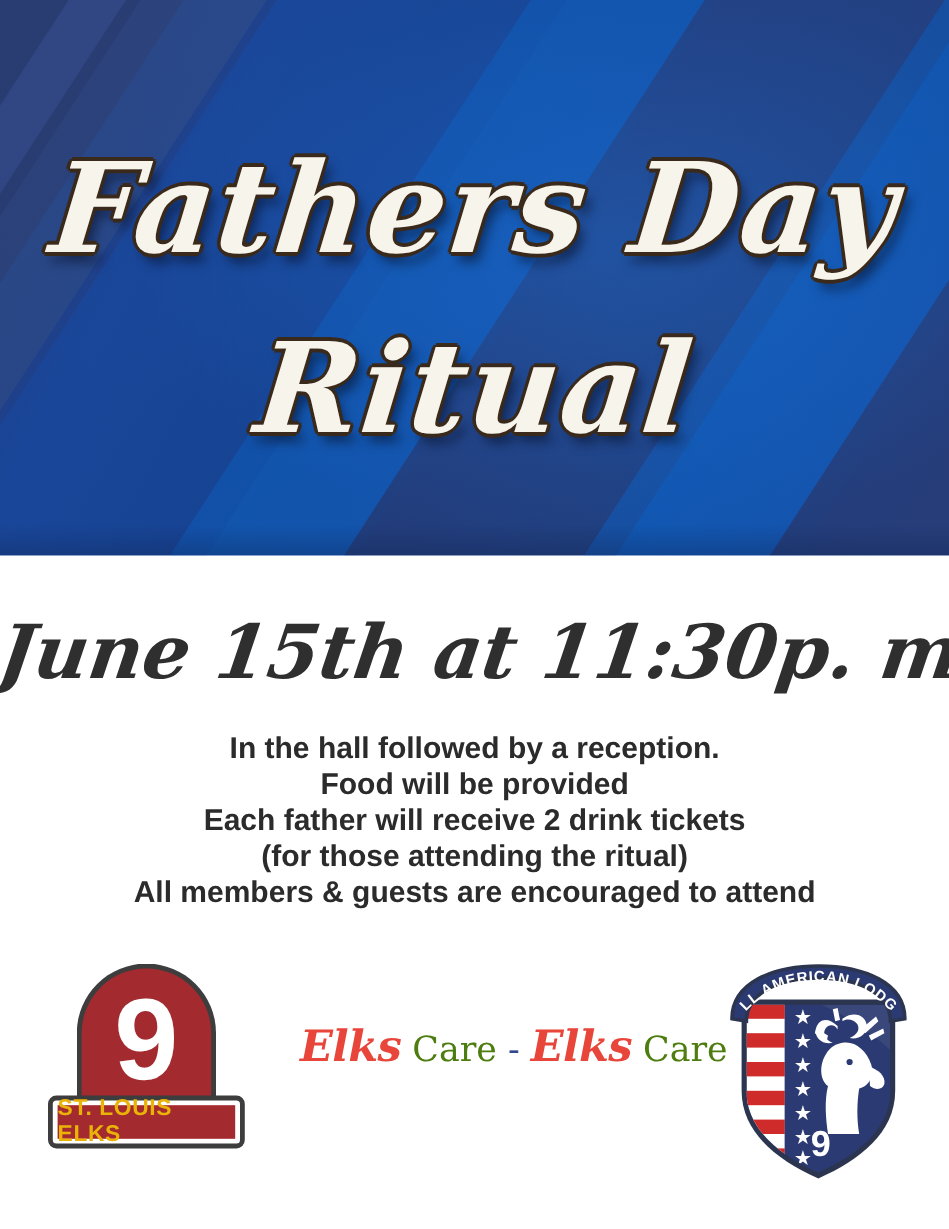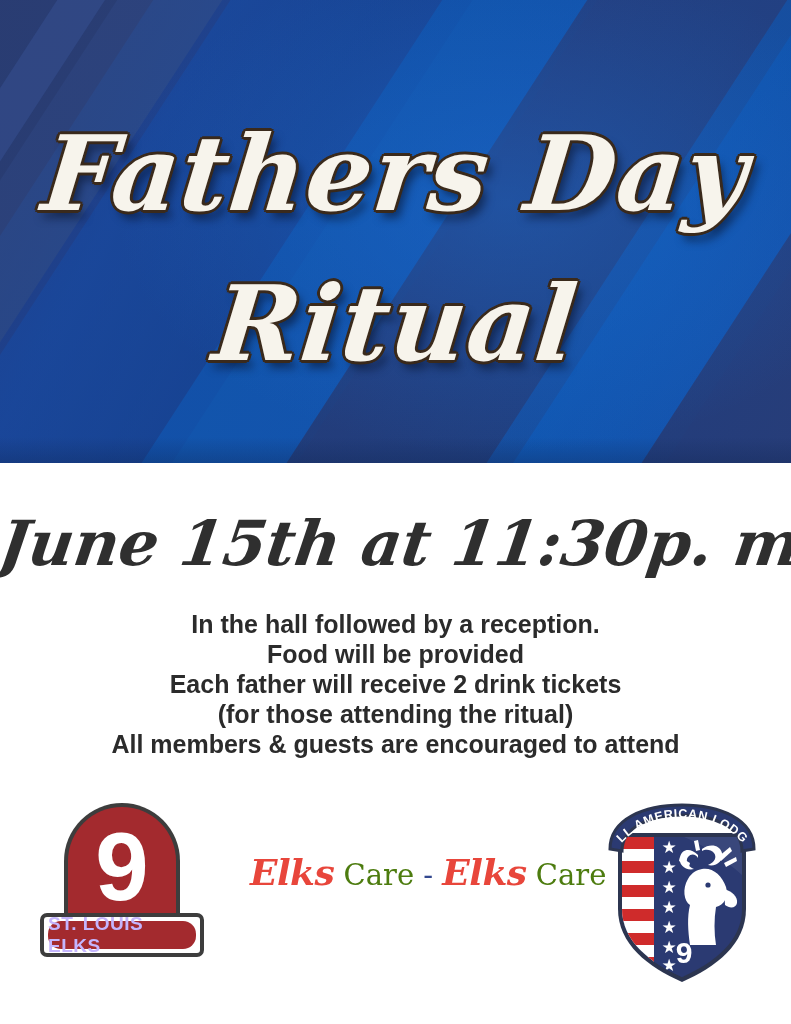--- a/index.html
+++ b/index.html
@@ -203,26 +203,25 @@
     box-sizing: border-box;
     padding: 4px;
   }
   .arch-banner-inner {
     width: 100%;
     height: 100%;
     background: #a32a2e;
     display: flex;
     align-items: center;
     justify-content: center;
-    color: #c4b5fd;
+    color: #eab308;
     font-family: "Liberation Sans", sans-serif;
     font-weight: bold;
     font-size: 19px;
     letter-spacing: 0.5px;
-    border-radius: 13px;
   }
 
   
   .tagline {
     position: absolute;
     left: 250px;
     top: 48px;
     width: 300px;
     text-align: center;
     white-space: nowrap;

